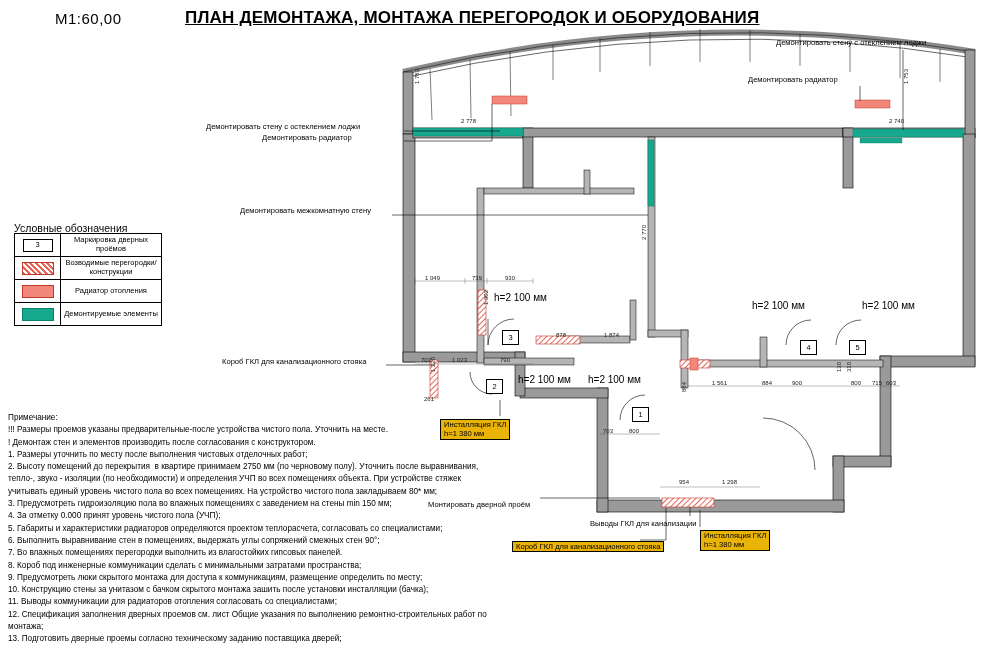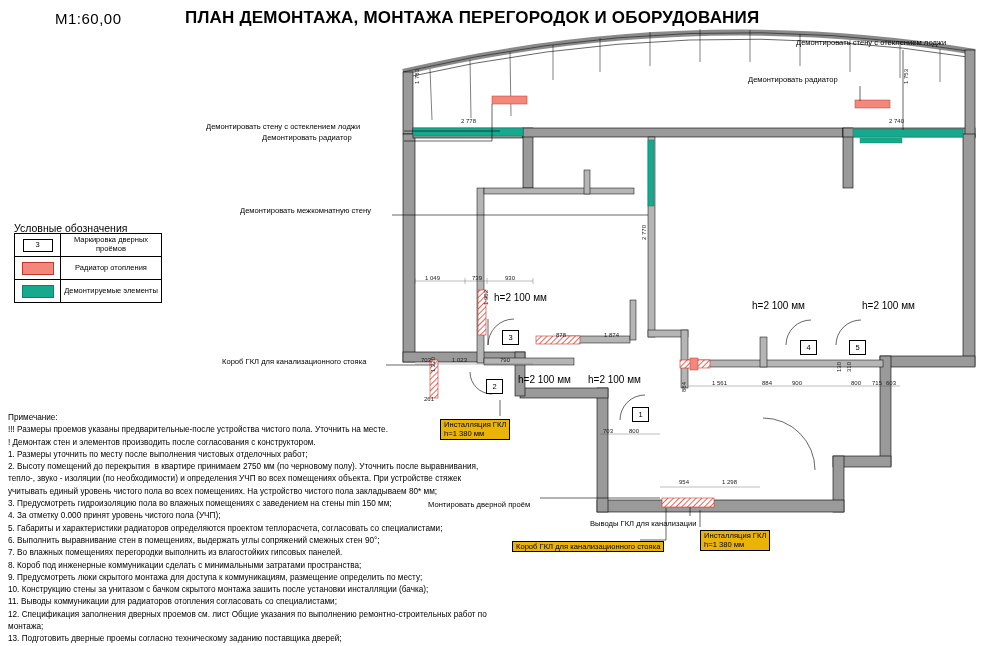--- a/index.html
+++ b/index.html
@@ -19,20 +19,21 @@
   #scale-label {
     left: 55px; top: 10px;
     font-size: 15px;
     letter-spacing: 0.5px;
   }
   #plan-title {
     left: 185px; top: 8px;
     font-size: 17px;
     font-weight: bold;
     letter-spacing: 0.2px;
+    text-decoration: underline;
   }
   
   #legend-title {
     left: 14px; top: 222px;
     font-size: 10.5px;
   }
   #legend {
     left: 14px; top: 233px;
     width: 148px;
     border: 1px solid #000;
@@ -271,20 +272,27 @@
 </svg>
 
 <div class="abs" id="legend-title">Условные обозначения</div>
 <div class="abs" id="legend">
   <div class="legend-row">
     <div class="legend-swatch">
       <span class="sw-box">3</span>
     </div>
     <div class="legend-text">Маркировка
 дверных проёмов</div>
+  </div>
+  <div class="legend-row">
+    <div class="legend-swatch">
+      <span class="sw-hatch"></span>
+    </div>
+    <div class="legend-text">Возводимые
+перегородки/конструкции</div>
   </div>
   <div class="legend-row">
     <div class="legend-swatch">
       <span class="sw-rad"></span>
     </div>
     <div class="legend-text">Радиатор отопления</div>
   </div>
   <div class="legend-row">
     <div class="legend-swatch">
       <span class="sw-dem"></span>
@@ -309,21 +317,21 @@
   <div class="nl">8. Короб под инженерные коммуникации сделать с минимальными затратами пространства;</div>
   <div class="nl">9. Предусмотреть люки скрытого монтажа для доступа к коммуникациям, размещение определить по месту;</div>
   <div class="nl">10. Конструкцию стены за унитазом с бачком скрытого монтажа зашить после установки инсталляции (бачка);</div>
   <div class="nl">11. Выводы коммуникации для радиаторов отопления согласовать со специалистами;</div>
   <div class="nl">12. Спецификация заполнения дверных проемов см. лист Общие указания по выполнению ремонтно-строительных работ по</div>
   <div class="nl">монтажа;</div>
   <div class="nl">13. Подготовить дверные проемы согласно техническому заданию поставщика дверей;</div>
   <div class="nl">14. Плотное прилегание наличников к стенам без щелей;</div>
 </div>
 
-<div class="callout abs" style="left:796px; top:38px;">Демонтировать стену с отеклением лоджи</div>
+<div class="callout abs" style="left:776px; top:38px;">Демонтировать стену с отеклением лоджи</div>
 <div class="callout abs" style="left:748px; top:75px;">Демонтировать радиатор</div>
 <div class="callout abs" style="left:206px; top:122px;">Демонтировать стену с остеклением лоджи</div>
 <div class="callout abs" style="left:262px; top:133px;">Демонтировать радиатор</div>
 <div class="callout abs" style="left:240px; top:206px;">Демонтировать межкомнатную стену</div>
 <div class="callout abs" style="left:222px; top:357px;">Короб ГКЛ для канализационного стояка</div>
 <div class="callout abs boxed" style="left:440px; top:419px;">Инсталляция ГКЛ
 h=1 380 мм</div>
 <div class="callout abs" style="left:428px; top:500px;">Монтировать дверной проём</div>
 <div class="callout abs" style="left:590px; top:519px;">Выводы ГКЛ для канализации</div>
 <div class="callout abs boxed" style="left:512px; top:541px;">Короб ГКЛ для канализационного стояка</div>

